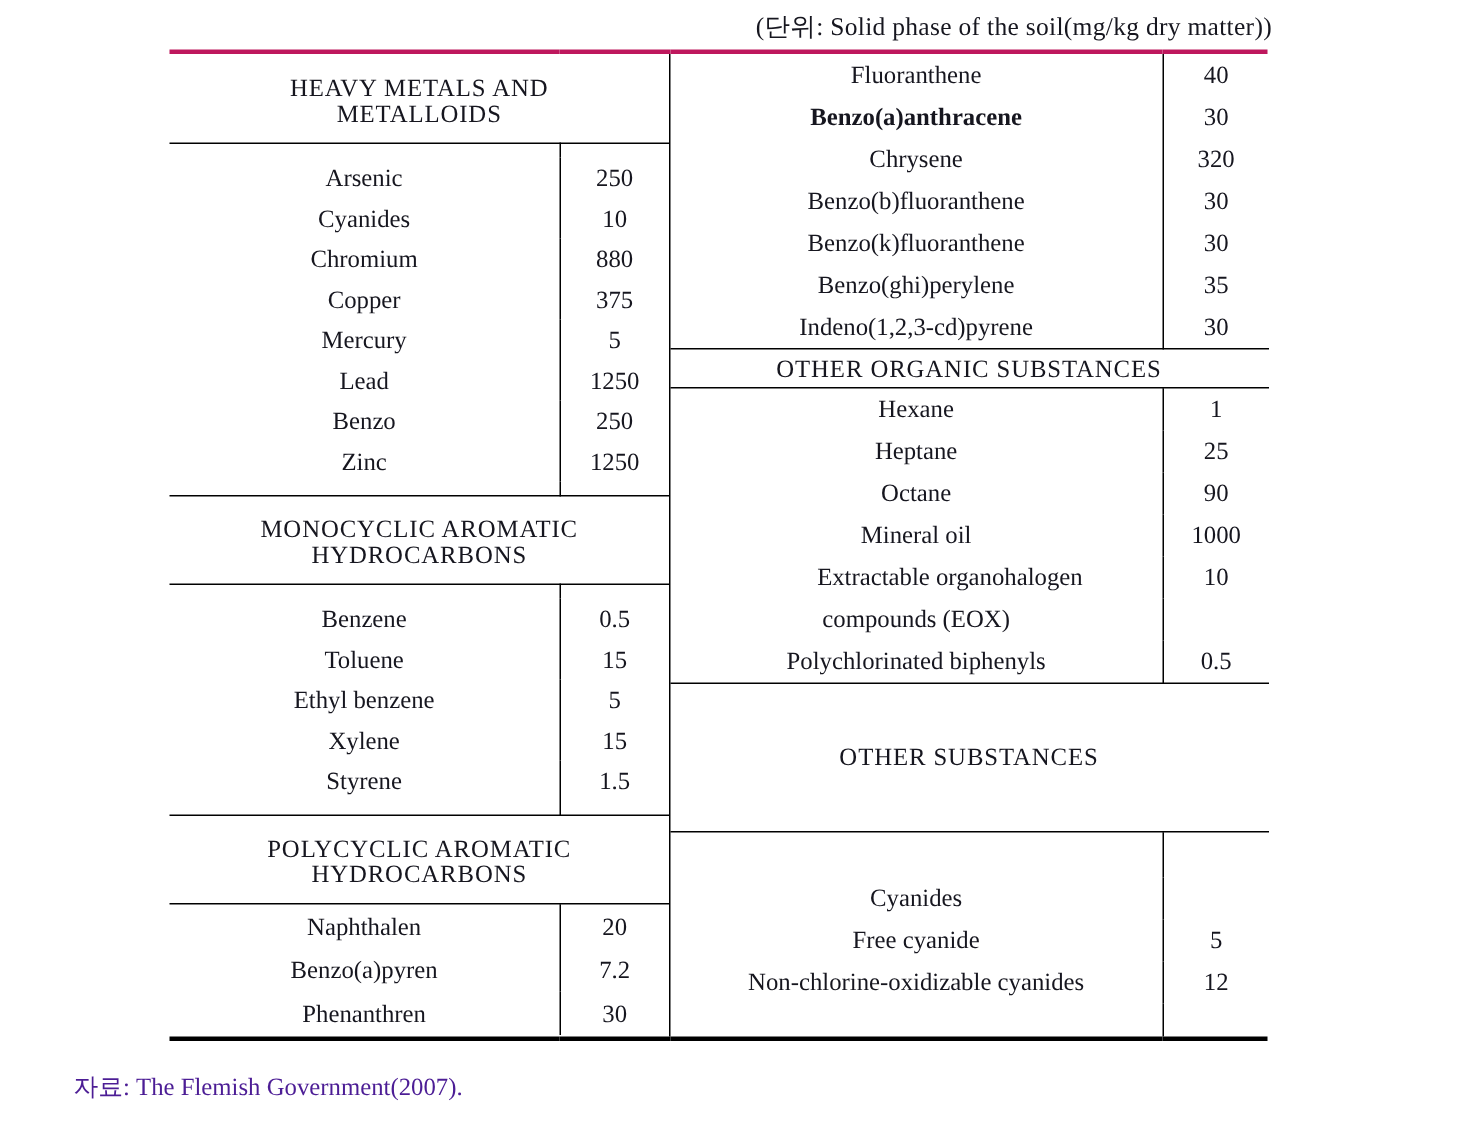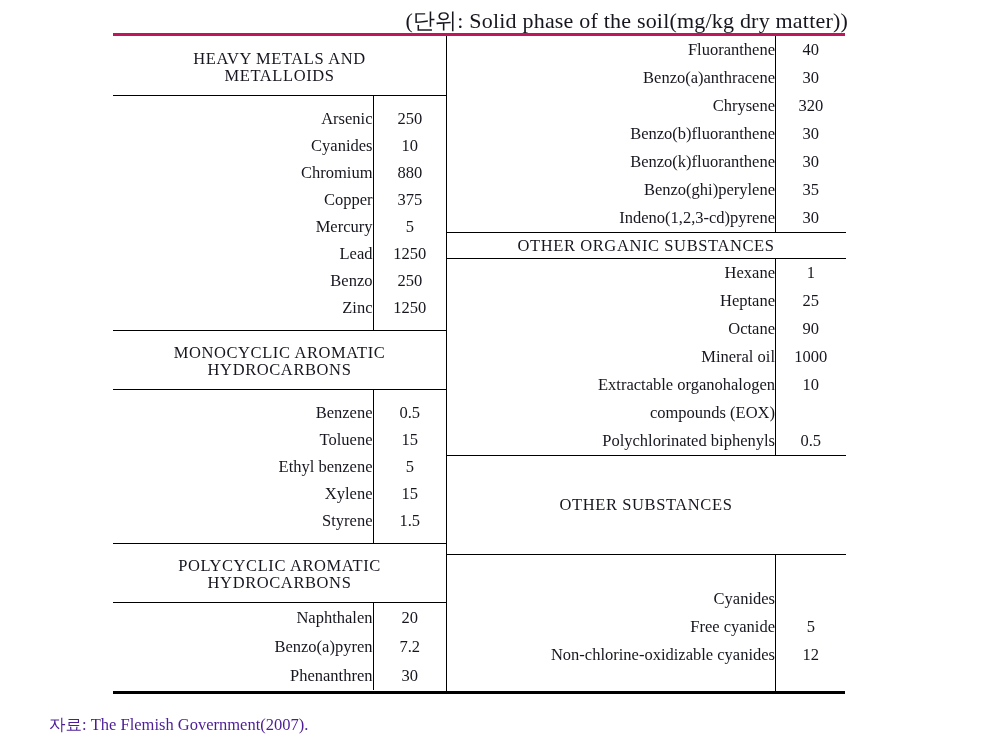--- a/index.html
+++ b/index.html
@@ -24,21 +24,21 @@
     height: 756px;
   }
 
   
   .unit-caption {
     position: absolute;
     left: 0;
     top: 6px;
     width: 848px;
     text-align: right;
-    font-size: 22px;
+    font-size: 17px;
     letter-spacing: 0.2px;
     color: #16161f;
     white-space: nowrap;
   }
 
   
   .tbl-wrap {
     position: absolute;
     left: 113px;
     top: 33px;
@@ -78,21 +78,21 @@
     color: #16161f;
   }
 
   .thick-top { border-top: 3px solid #be185d; }
   .thick-bot { border-bottom: 3px solid #000; }
   .hr   { border-bottom: 1.2px solid #000; }
   .vr   { border-right: 1.2px solid #000; }
   .vl   { border-left: 1.2px solid #000; }
 
   .nm {
-    text-align: right;
+    text-align: center;
     height: 27px;
     white-space: nowrap;
   }
   .vl-cell {
     text-align: center;
     height: 27px;
   }
   .grp {
     text-align: center;
     white-space: nowrap;
@@ -257,21 +257,21 @@
                   <col class="c-rname">
                   <col class="c-rval">
                 </colgroup>
             <tbody>
 
               <tr>
                 <td class="nm vr" style="height:28px;">Fluoranthene</td>
                 <td class="vl-cell">40</td>
               </tr>
               <tr>
-                <td class="nm vr" style="height:28px;">Benzo(a)anthracene</td>
+                <td class="nm vr" style="height:28px;font-weight:bold;">Benzo(a)anthracene</td>
                 <td class="vl-cell">30</td>
               </tr>
               <tr>
                 <td class="nm vr" style="height:28px;">Chrysene</td>
                 <td class="vl-cell">320</td>
               </tr>
               <tr>
                 <td class="nm vr" style="height:28px;">Benzo(b)fluoranthene</td>
                 <td class="vl-cell">30</td>
               </tr>

